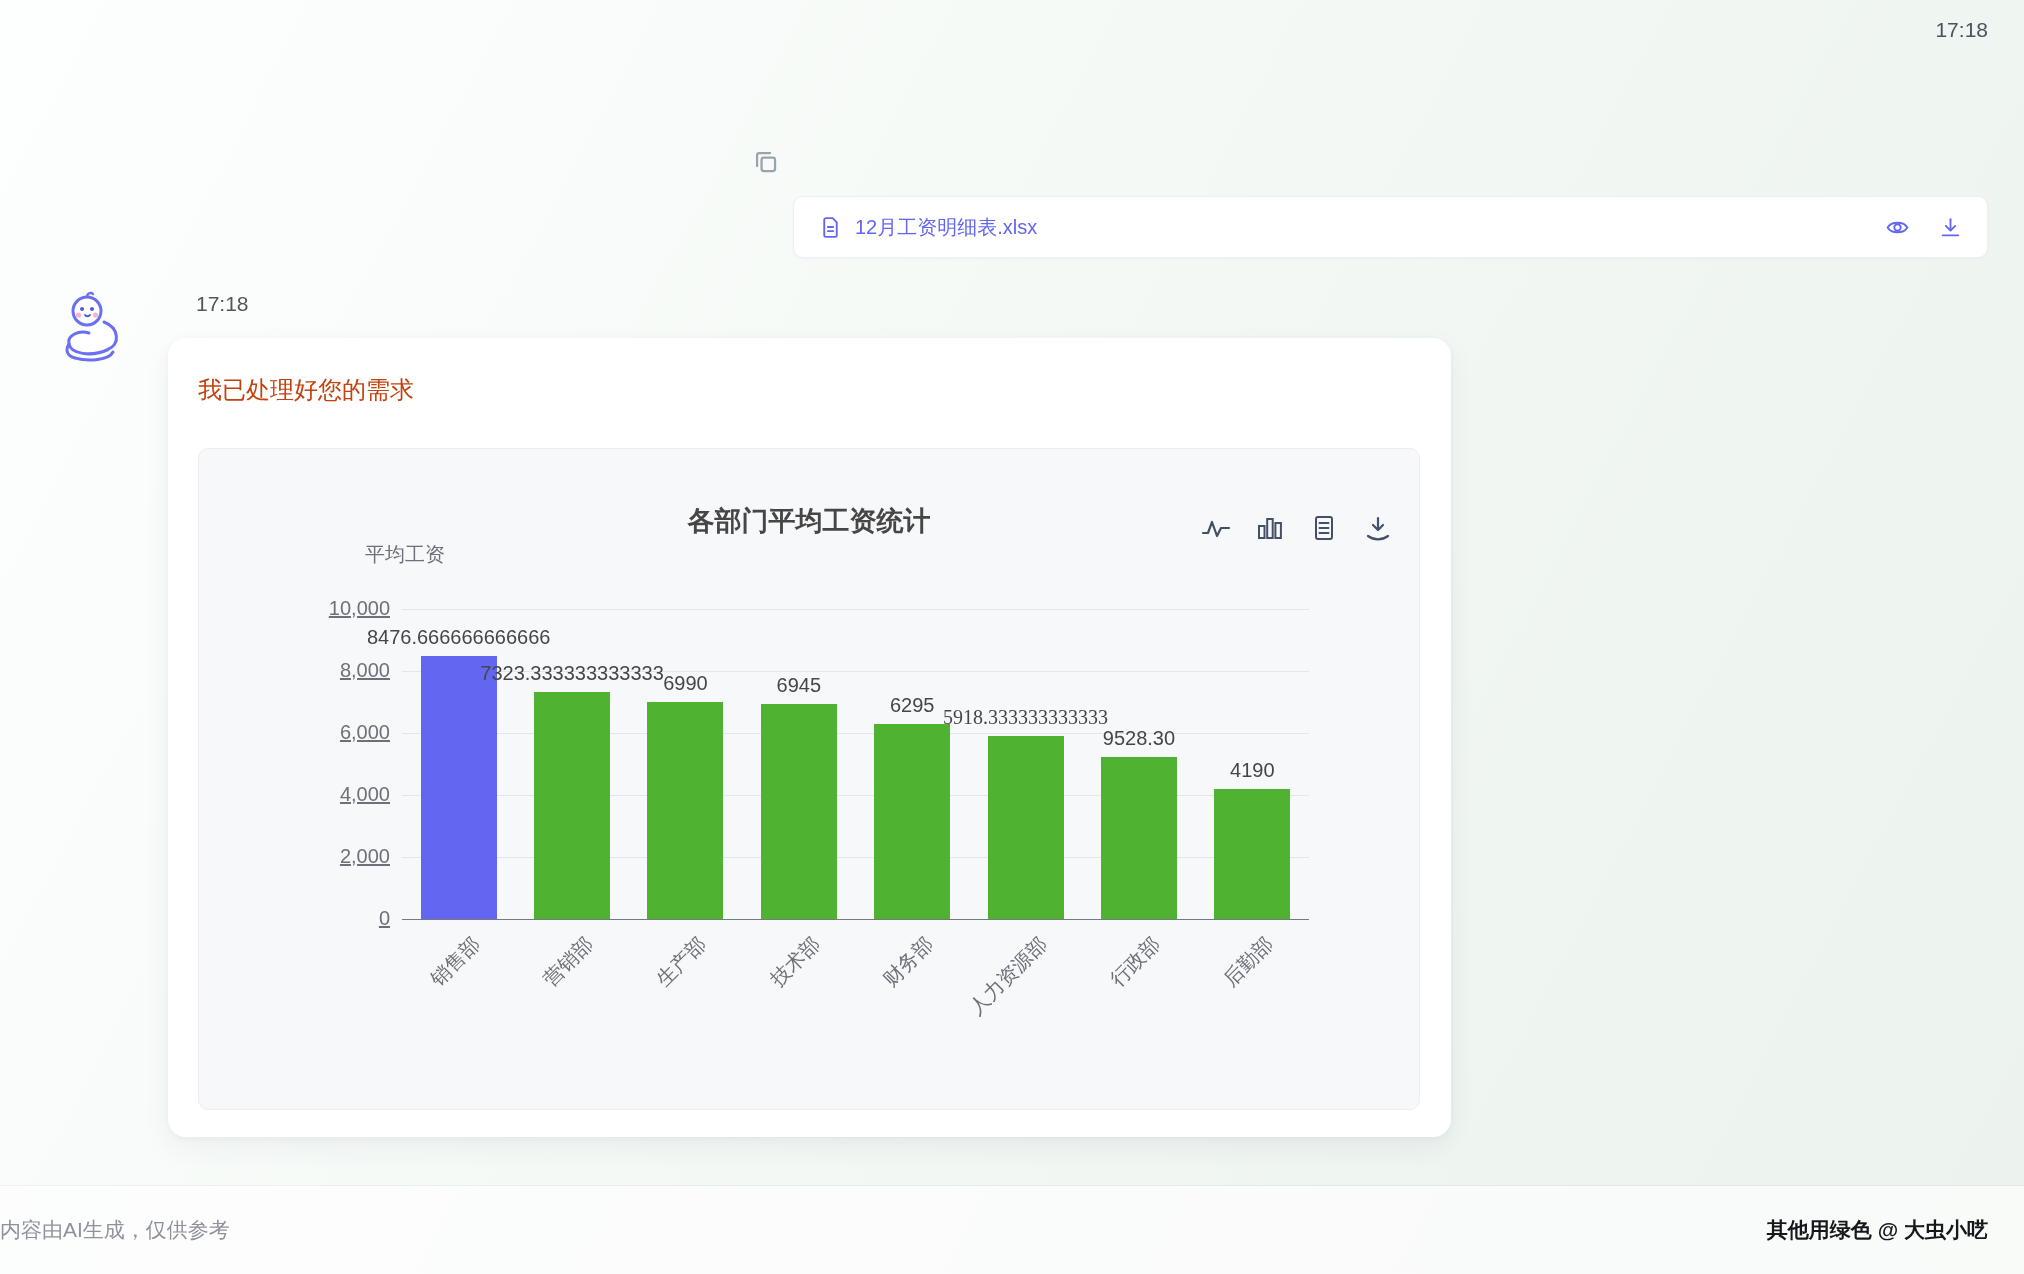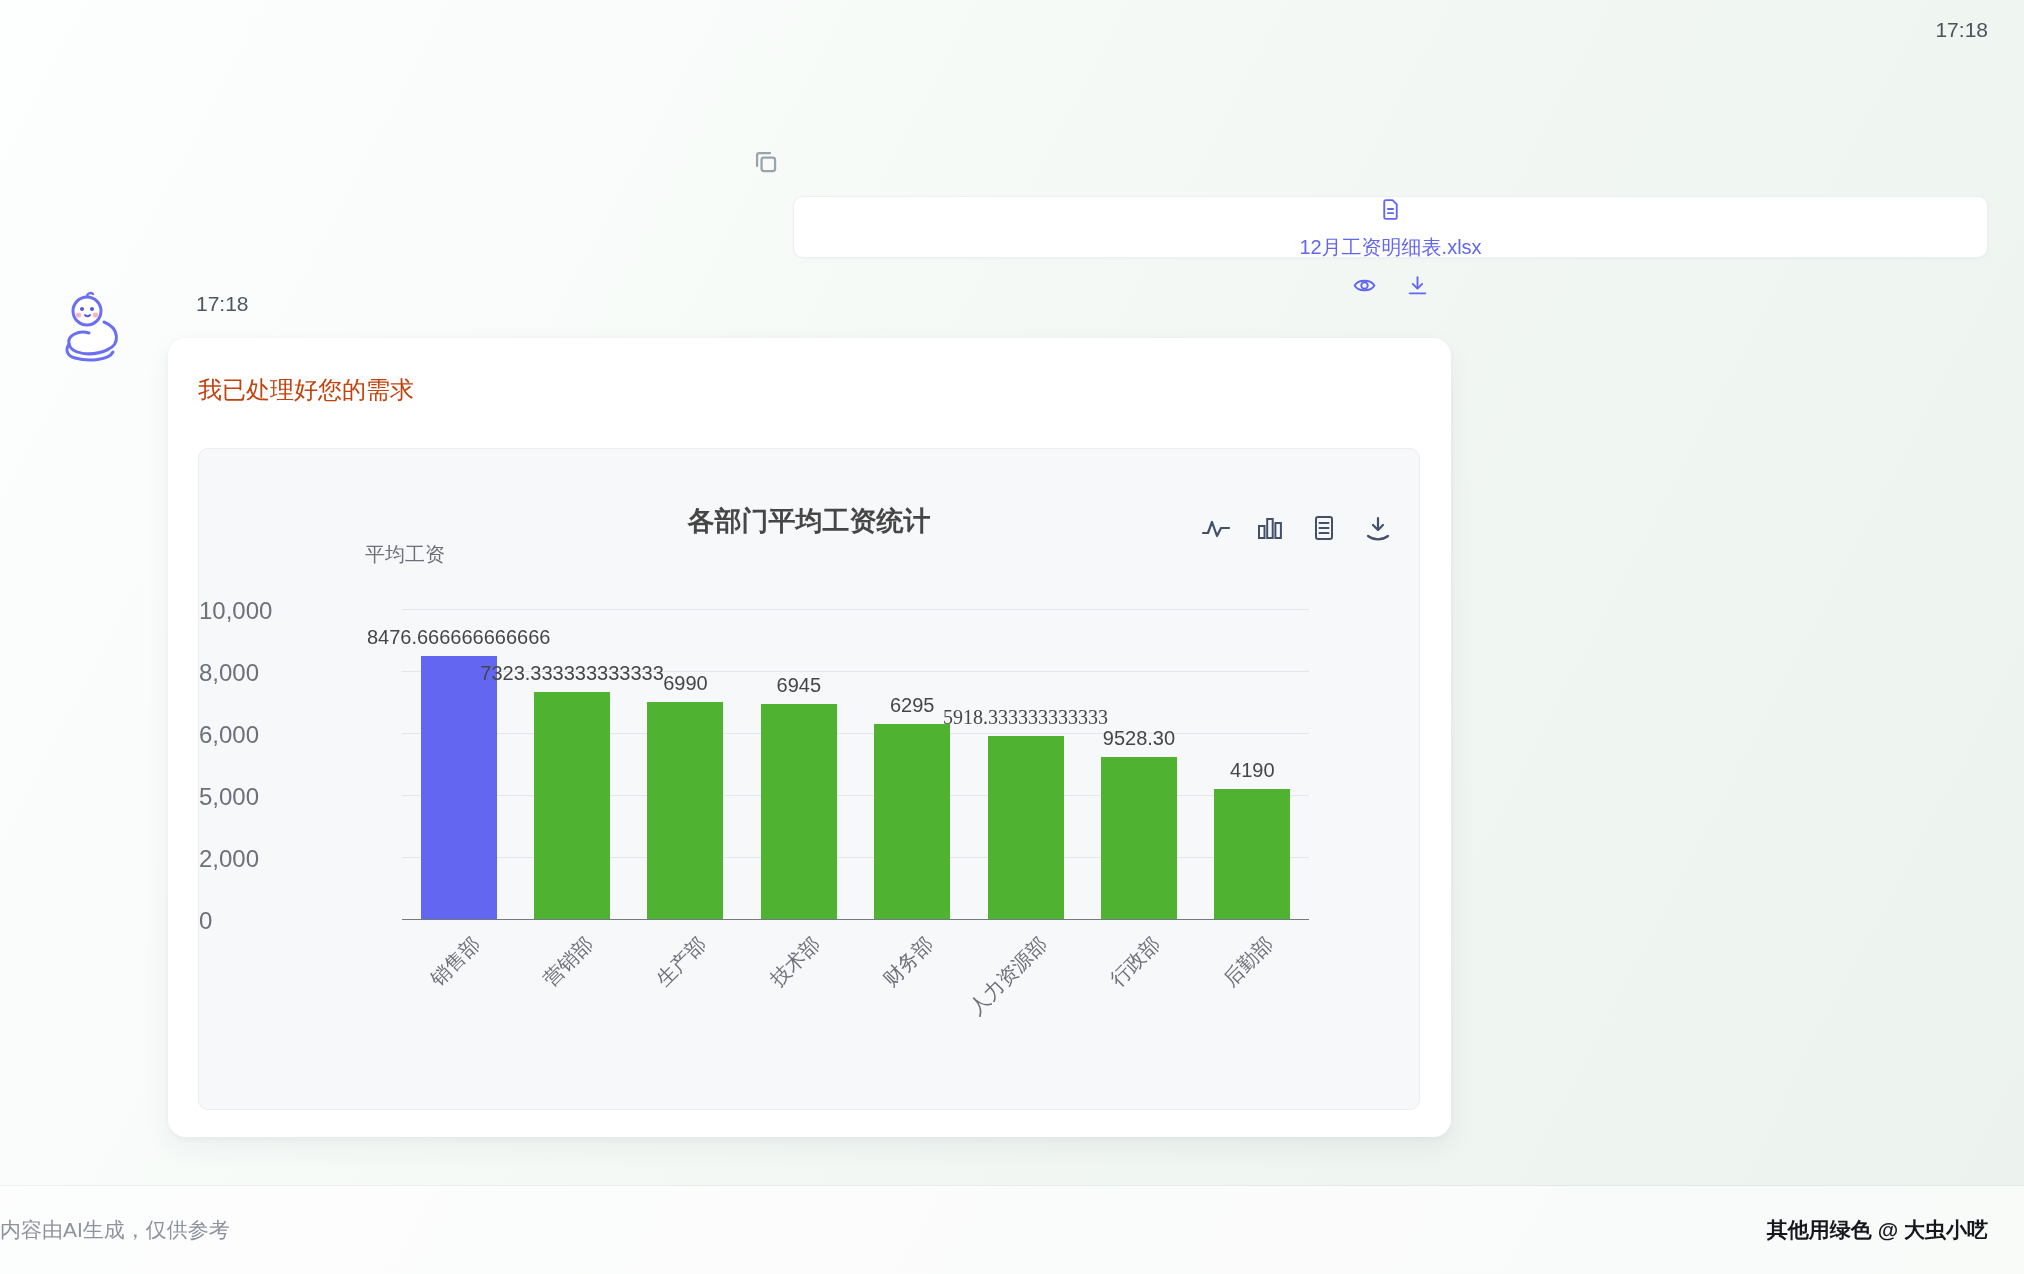--- a/index.html
+++ b/index.html
@@ -7,21 +7,21 @@
   .page{position:relative;width:2024px;height:1274px;overflow:hidden;
         background:linear-gradient(118deg,#fdfffe 0%,#f6faf7 38%,#eff5f1 72%,#ecf2ee 100%);}
   .top-time{position:absolute;top:18px;right:36px;font-size:21px;color:#4c525c;}
   .bubble{position:absolute;top:85px;right:36px;width:1195px;height:88px;background:#585de8;
           border-radius:14px;color:#ffffff;font-size:27px;display:flex;align-items:center;
           padding:0 28px;box-sizing:border-box;white-space:nowrap;}
   .copy-btn{position:absolute;top:148px;left:752px;width:27px;height:27px;color:#9aa2ad;cursor:pointer;}
   .copy-btn svg{width:100%;height:100%;}
   .file-card{position:absolute;top:196px;right:36px;width:1195px;height:62px;background:#ffffff;
              border:1px solid #eceff3;border-radius:10px;display:flex;align-items:center;
-             padding:0 24px;box-sizing:border-box;gap:12px;box-shadow:0 1px 3px rgba(40,48,70,.03);flex-direction:column;}
+             padding:0 24px;box-sizing:border-box;gap:12px;box-shadow:0 1px 3px rgba(40,48,70,.03);}
   .file-icon{width:25px;height:25px;color:#6366f1;flex:0 0 auto;}
   .file-icon svg{width:100%;height:100%;}
   .file-name{font-size:20px;color:#6366f1;flex:1;}
   .file-actions{display:flex;gap:28px;align-items:center;}
   .file-action{width:25px;height:25px;color:#6366f1;cursor:pointer;}
   .file-action svg{width:100%;height:100%;}
   .ai-time{position:absolute;top:292px;left:196px;font-size:21px;color:#50565f;}
   .avatar{position:absolute;top:290px;left:54px;width:74px;height:80px;}
   .avatar svg{width:100%;height:100%;}
   .ai-card{position:absolute;top:338px;left:168px;width:1283px;height:799px;background:#ffffff;
@@ -31,21 +31,21 @@
               border:1px solid #ededf1;border-radius:10px;box-sizing:border-box;}
   .chart-title{position:absolute;top:54px;left:0;right:0;text-align:center;font-size:27px;
                font-weight:700;color:#464646;}
   .toolbox{position:absolute;top:64px;right:26px;display:flex;gap:24px;}
   .tool-btn{width:30px;height:30px;color:#42506a;cursor:pointer;}
   .tool-btn svg{width:100%;height:100%;}
   .y-name{position:absolute;top:92px;left:166px;font-size:20px;color:#6e7079;}
   #chart-area{position:absolute;inset:0;}
   .gridline{position:absolute;height:1px;background:#e2e6ee;}
   .axis-line{position:absolute;height:1px;background:#747982;}
-  .ytick{position:absolute;font-size:24px;color:#6e7079;}
+  .ytick{position:absolute;text-align:right;font-size:20px;color:#6e7079;text-decoration:underline;}
   .bar{position:absolute;}
   .bar-label{position:absolute;font-size:20px;color:#464646;white-space:nowrap;transform:translateX(-50%);}
   .xlabel{position:absolute;width:220px;text-align:right;font-size:20px;color:#6e7079;white-space:nowrap;
           transform:rotate(-45deg);transform-origin:100% 0;}
   .footer{position:absolute;left:0;right:0;bottom:0;height:88px;background:rgba(253,254,254,.72);
           box-shadow:0 -1px 0 rgba(20,30,40,.05);}
   .disclaimer{position:absolute;left:0;right:0;top:30px;font-size:21px;color:#8d929c;}
   .credit{position:absolute;right:36px;top:30px;font-size:21px;color:#15171c;font-weight:600;}
 </style>
 </head>
@@ -141,21 +141,21 @@
         </span>
       </div>
 
       <div class="y-name">平均工资</div>
 
       <div id="chart-area">
           <div class="ytick" style="left: 0px; width: 191px; top: 458px;">0</div>
           <div class="gridline" style="left: 203px; top: 408px; width: 907px;"></div>
           <div class="ytick" style="left: 0px; width: 191px; top: 396px;">2,000</div>
           <div class="gridline" style="left: 203px; top: 346px; width: 907px;"></div>
-          <div class="ytick" style="left: 0px; width: 191px; top: 334px;">5,000</div>
+          <div class="ytick" style="left: 0px; width: 191px; top: 334px;">4,000</div>
           <div class="gridline" style="left: 203px; top: 284px; width: 907px;"></div>
           <div class="ytick" style="left: 0px; width: 191px; top: 272px;">6,000</div>
           <div class="gridline" style="left: 203px; top: 222px; width: 907px;"></div>
           <div class="ytick" style="left: 0px; width: 191px; top: 210px;">8,000</div>
           <div class="gridline" style="left: 203px; top: 160px; width: 907px;"></div>
           <div class="ytick" style="left: 0px; width: 191px; top: 148px;">10,000</div>
           <div class="axis-line" style="left: 203px; top: 470px; width: 907px;"></div>
           <div class="bar" style="left: 221.688px; top: 207.223px; width: 76px; height: 262.777px; background: rgb(99, 102, 241);"></div>
           <div class="bar-label" style="left: 259.688px; top: 177.223px;">8476.666666666666</div>
           <div class="xlabel" style="left: 47.6875px; top: 482px;">销售部</div>

